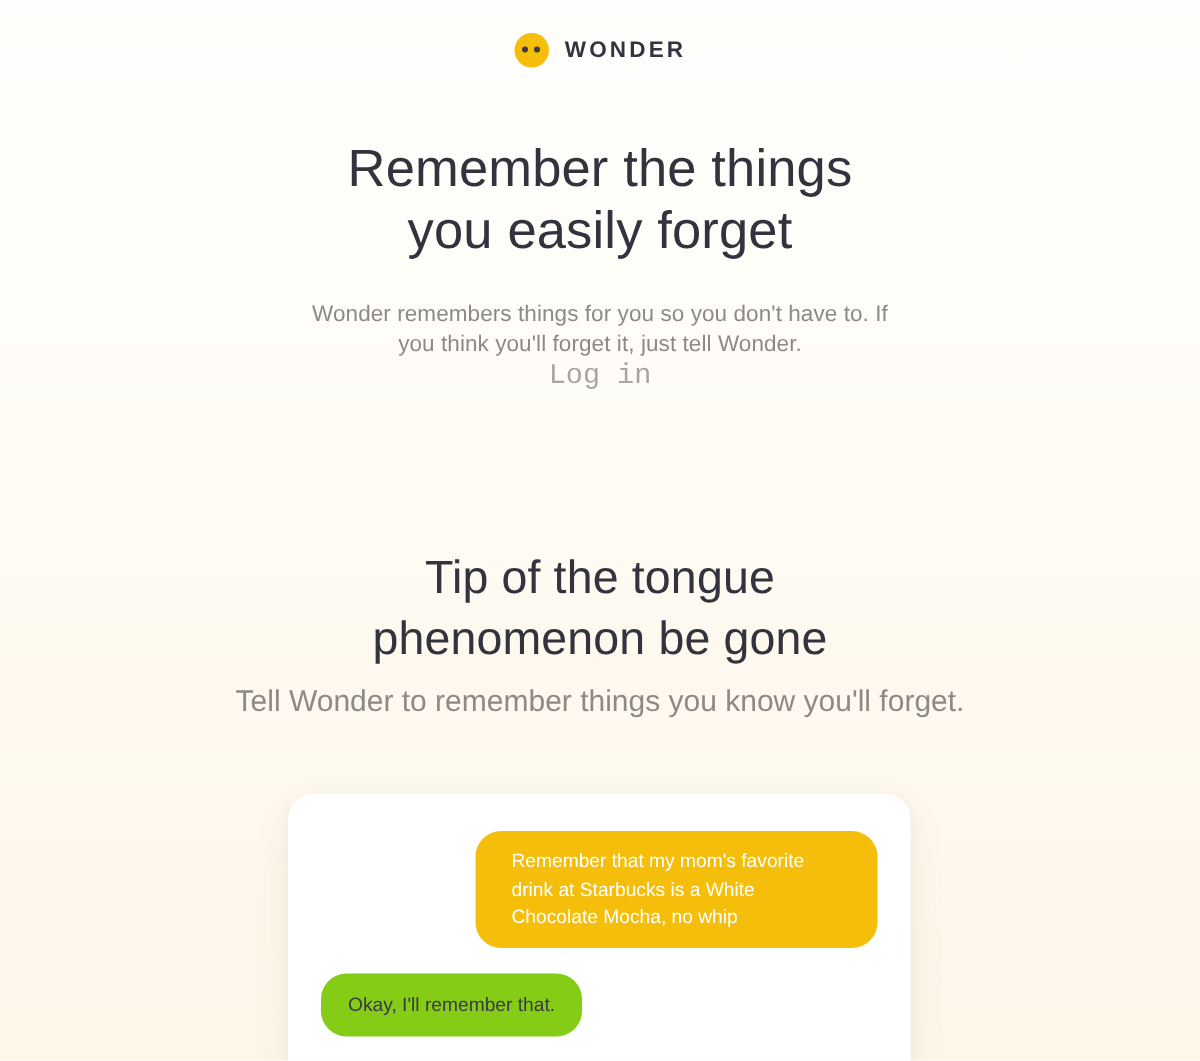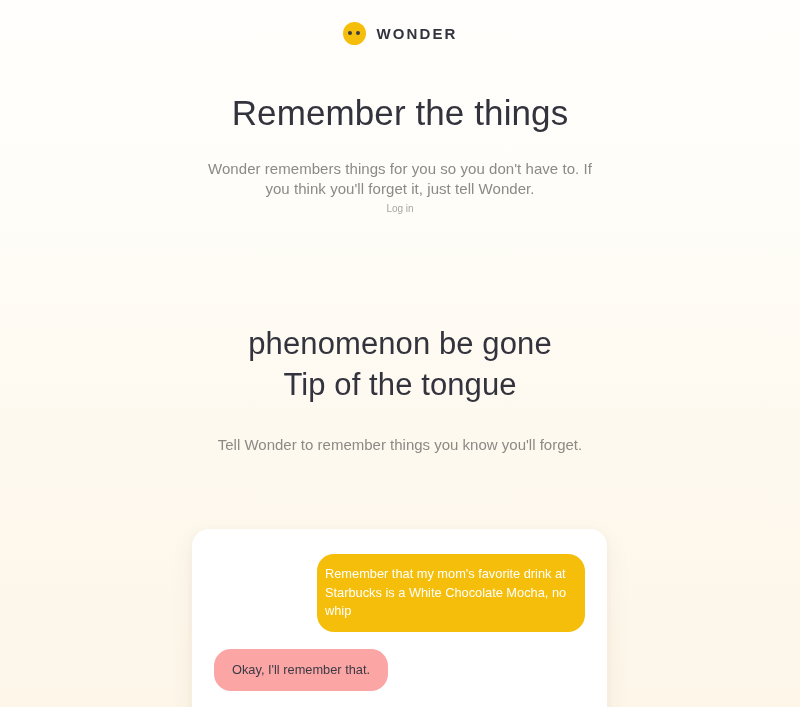--- a/index.html
+++ b/index.html
@@ -80,44 +80,45 @@
     font-size: 15px;
     line-height: 20px;
     color: #8d8a86;
     letter-spacing: 0.05px;
   }
   .login-link {
     display: block;
     margin: 0 auto;
     width: 100%;
     text-align: center;
-    font-size: 10px;
+    font-size: 19px;
     line-height: 20px;
     color: #a9a6a1;
     text-decoration: none;
     cursor: pointer;
+    font-family: Liberation Mono, monospace;
   }
 
   
   .section {
     margin-top: 104px;
     text-align: center;
   }
   .section-title {
     font-size: 31px;
     font-weight: normal;
     line-height: 41px;
     color: #33333d;
     margin: 0;
     letter-spacing: 0.1px;
   }
   .section-title .line { display: block; }
   .section-sub {
-    margin: 30px auto 0;
-    font-size: 15px;
+    margin: 12px auto 0;
+    font-size: 20px;
     line-height: 20px;
     color: #8d8a86;
   }
 
   
   .chat-card {
     position: absolute;
     left: 192px;
     top: 529px;
     width: 415px;
@@ -138,58 +139,59 @@
   }
   .msg-row { display: flex; }
   .msg-row.out { justify-content: flex-end; }
   .msg-row.in  { justify-content: flex-start; }
 
   .bubble {
     max-width: 268px;
     font-size: 12.8px;
     line-height: 18.5px;
     border-radius: 17px;
-    padding: 11px 8px;
+    padding: 11px 24px;
     box-sizing: border-box;
   }
   .bubble.out {
     background: #F5BE0B;
     color: #ffffff;
   }
   .bubble.in {
-    background: #fca5a5;
+    background: #84cc16;
     color: #3a3a44;
     padding: 12px 18px;
   }
 </style>
 </head>
 <body>
 
 <div class="page">
 
   <div class="brand">
     <span class="brand-mark">
       <span class="eye"></span>
       <span class="eye"></span>
     </span>
     <span class="brand-name">WONDER</span>
   </div>
 
   <div class="hero">
     <h1 class="hero-title">
       <span class="line">Remember the things</span>
+      <span class="line">you easily forget</span>
     </h1>
     <p class="hero-sub">Wonder remembers things for you so you don't have to. If you think you'll forget it, just tell Wonder.</p>
     <a class="login-link" href="#">Log in</a>
   </div>
 
   <div class="section">
     <h2 class="section-title">
+      <span class="line">Tip of the tongue</span>
       <span class="line">phenomenon be gone</span>
-      <span class="line">Tip of the tongue</span>
     </h2>
     <p class="section-sub">Tell Wonder to remember things you know you'll forget.</p>
   </div>
 
   <div class="chat-card">
     <div class="chat-scroll">
       <div class="msg-row out">
         <div class="bubble out">Remember that my mom's favorite drink at Starbucks is a White Chocolate Mocha, no whip</div>
       </div>
       <div class="msg-row in">

